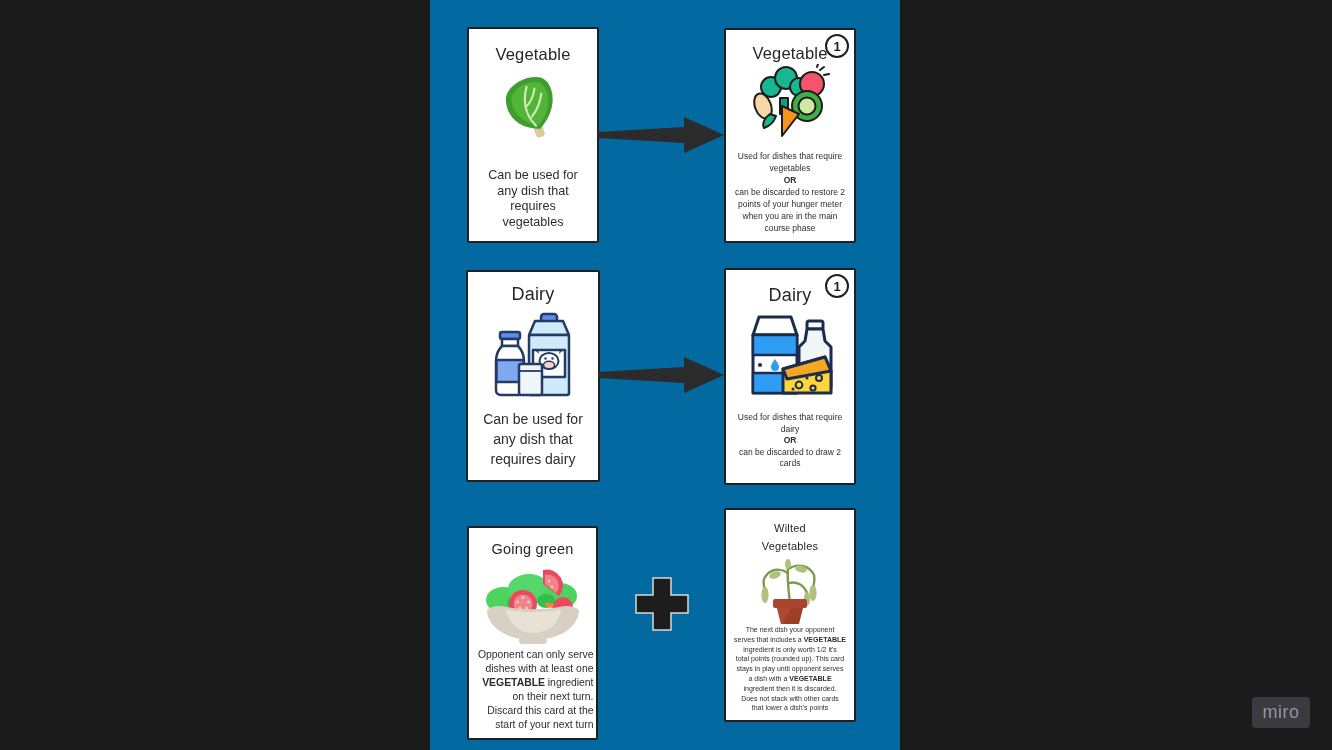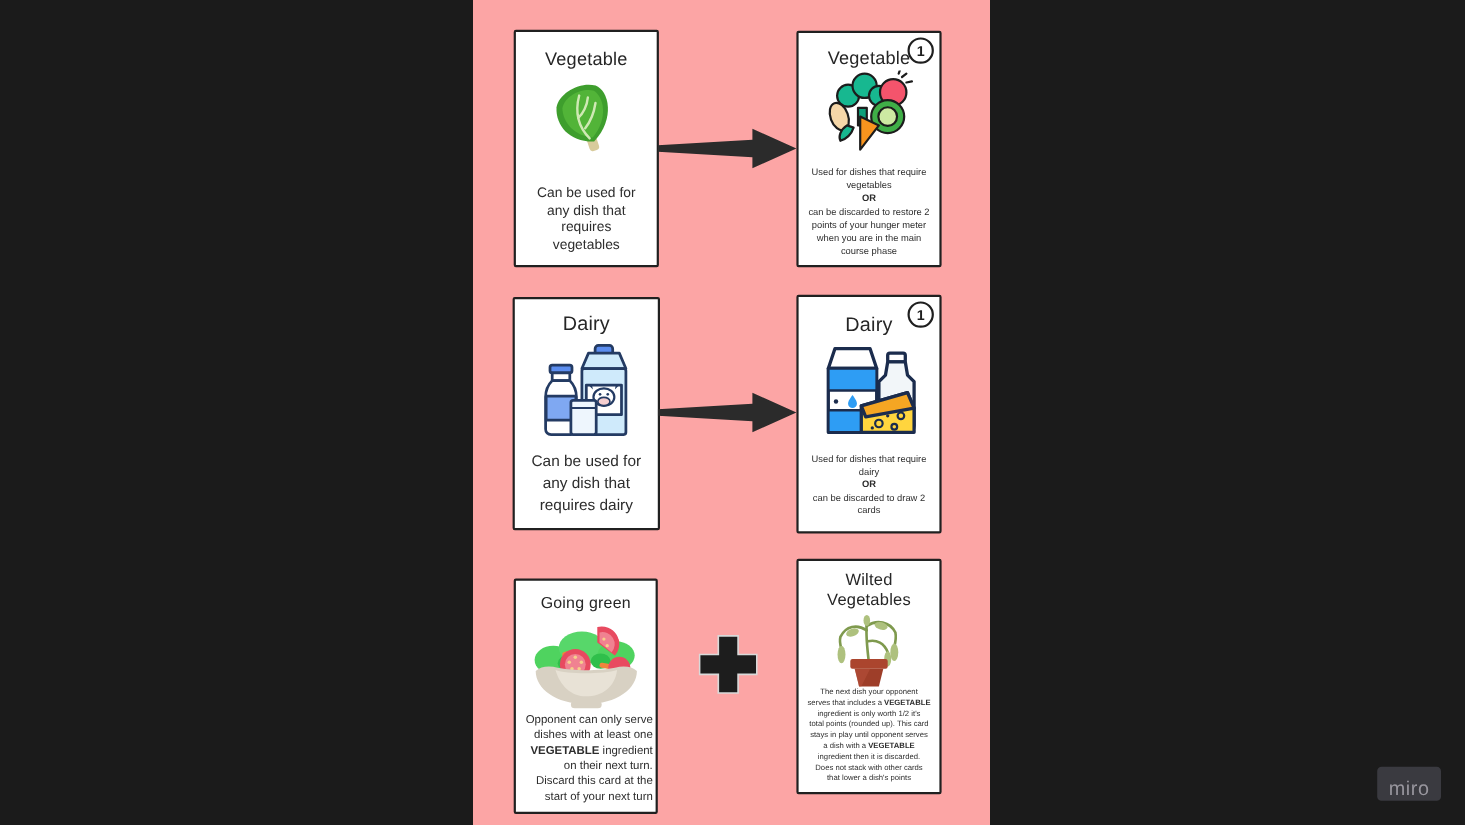--- a/index.html
+++ b/index.html
@@ -3,21 +3,21 @@
 <meta charset="utf-8">
 <style>
   html,body{margin:0;padding:0;}
   body{
     width:1332px;height:750px;position:relative;overflow:hidden;
     background:#1b1b1b;
     font-family:"Liberation Sans","DejaVu Sans",sans-serif;
   }
   .stage{
     position:absolute;left:430px;top:0;width:470px;height:750px;
-    background:#fca5a5;
+    background:#0369a1;
   }
   .card{
     position:absolute;background:#ffffff;
     border:2px solid #202020;border-radius:2px;
     display:flex;flex-direction:column;align-items:center;
     text-align:center;color:#2d2d2d;box-sizing:border-box;
   }
   .card-title{white-space:pre-line;font-weight:400;color:#262626;letter-spacing:.2px;}
   .card-body{white-space:pre-line;width:96%;}
   .card-body b{font-weight:bold;}
@@ -43,29 +43,29 @@
   .c2 .card-body{font-size:14px;line-height:20px;margin-top:auto;margin-bottom:11px;}
 
   .c3 .card-title{margin-top:15px;font-size:18px;}
   .c3 .card-icon{margin-top:3px;}
   .c3 .card-body{font-size:8.5px;line-height:11.6px;margin-top:auto;margin-bottom:13px;}
 
   .c4 .card-title{margin-top:13px;font-size:14.5px;}
   .c4 .card-icon{margin-top:5px;}
   .c4 .card-body{font-size:10.4px;line-height:14px;margin-top:auto;margin-bottom:6px;text-align:right;}
 
-  .c5 .card-title{margin-top:9px;font-size:15px;line-height:18px;}
+  .c5 .card-title{margin-top:9px;font-size:11px;line-height:18px;}
   .c5 .card-icon{margin-top:2px;}
   .c5 .card-body{font-size:7px;line-height:9.8px;margin-top:auto;margin-bottom:7px;}
 
   .connector{position:absolute;line-height:0;}
   .watermark{
     position:absolute;right:22px;bottom:22px;width:58px;height:31px;
     background:#3a3a40;border-radius:4px;
-    display:flex;align-items:flex-end;justify-content:center;
+    display:flex;align-items:center;justify-content:center;
     color:#97959d;font-size:18px;letter-spacing:.5px;
   }
 </style>
 </head>
 <body>
 
 <div class="stage">
 
   <div class="card c0" style="left:37px;top:27px;width:132px;height:216px;">
     <div class="card-title">Vegetable</div>

